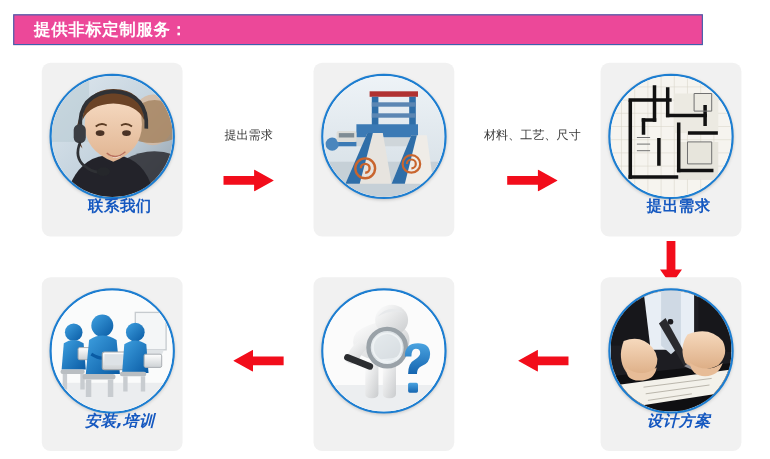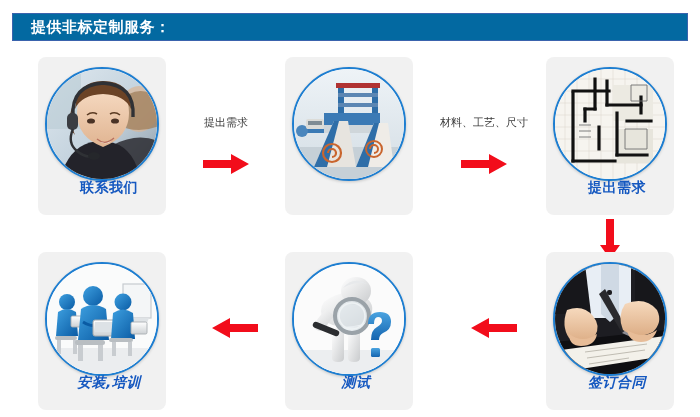--- a/index.html
+++ b/index.html
@@ -13,23 +13,23 @@
     font-family: "DejaVu Sans", "Liberation Sans", sans-serif;
     overflow: hidden;
     position: relative;
   }
 
   
   .banner {
     position: absolute;
     left: 12px;
     top: 13px;
-    width: 676px;
+    width: 627px;
     height: 28px;
-    background: #0369a1;
+    background: #ec4899;
     border: 1px solid #3a63ad;
     box-sizing: border-box;
   }
   .banner-title {
     position: absolute;
     left: 18px;
     top: 50%;
     transform: translateY(-50%);
     color: #ffffff;
     font-size: 15px;
@@ -298,21 +298,21 @@
         <path d="M12 46 q16 -6 26 6 q8 10 2 20 q-12 10 -26 2 q-8 -12 -2 -28 z" fill="url(#skinB)"></path>
         <path d="M14 70 q14 10 28 0 q-2 12 -16 12 q-12 0 -12 -12 z" fill="#e7bc97"></path>
         <path d="M44 30 l6 -5 l22 40 l-5 4 z" fill="#2a2a2e"></path>
         <path d="M67 69 l5 -4 l4 8 z" fill="#8d8d93"></path>
 
         <path d="M70 40 q20 -8 32 6 q6 12 -4 22 q-16 8 -30 -2 q-6 -14 2 -26 z" fill="url(#skinB)"></path>
         <path d="M72 66 q16 10 30 0 q-4 12 -16 12 q-12 0 -14 -12 z" fill="#e7bc97"></path>
       </svg>
     </div>
   </div>
-  <div class="card-label">签订合同</div>
+  <div class="card-label">设计方案</div>
 </div>
 
 <div class="arrow-group ag-bot1">
   <div class="arrow-left">
     <svg viewBox="0 0 46 20">
         <path d="M46 6 h-28 v-6 l-18 10 l18 10 v-6 h28 z" fill="#f20d1b"></path>
       </svg>
   </div>
 </div>
 
@@ -346,21 +346,20 @@
         <circle cx="58" cy="52" r="17" fill="#dfe7ec" opacity="0.55"></circle>
         <circle cx="58" cy="52" r="17" fill="none" stroke="#9aa2a8" stroke-width="4"></circle>
         <circle cx="58" cy="52" r="13" fill="none" stroke="#eef2f4" stroke-width="1.6"></circle>
         <rect x="18" y="62" width="28" height="6" rx="3" transform="rotate(22 32 65)" fill="#2b2d30"></rect>
 
         <path d="M74 60 q0 -12 12 -12 q11 0 11 10 q0 8 -8 11 q-4 2 -4 7 h-8 q0 -10 6 -13 q5 -3 5 -6 q0 -4 -4 -4 q-4 0 -4 7 z" fill="url(#qG)"></path>
         <rect x="77" y="84" width="9" height="9" rx="1.5" fill="url(#qG)"></rect>
       </svg>
     </div>
   </div>
-  <div class="card-label">测试</div>
 </div>
 
 <div class="arrow-group ag-bot2">
   <div class="arrow-left">
     <svg viewBox="0 0 46 20">
         <path d="M46 6 h-28 v-6 l-18 10 l18 10 v-6 h28 z" fill="#f20d1b"></path>
       </svg>
   </div>
 </div>
 

